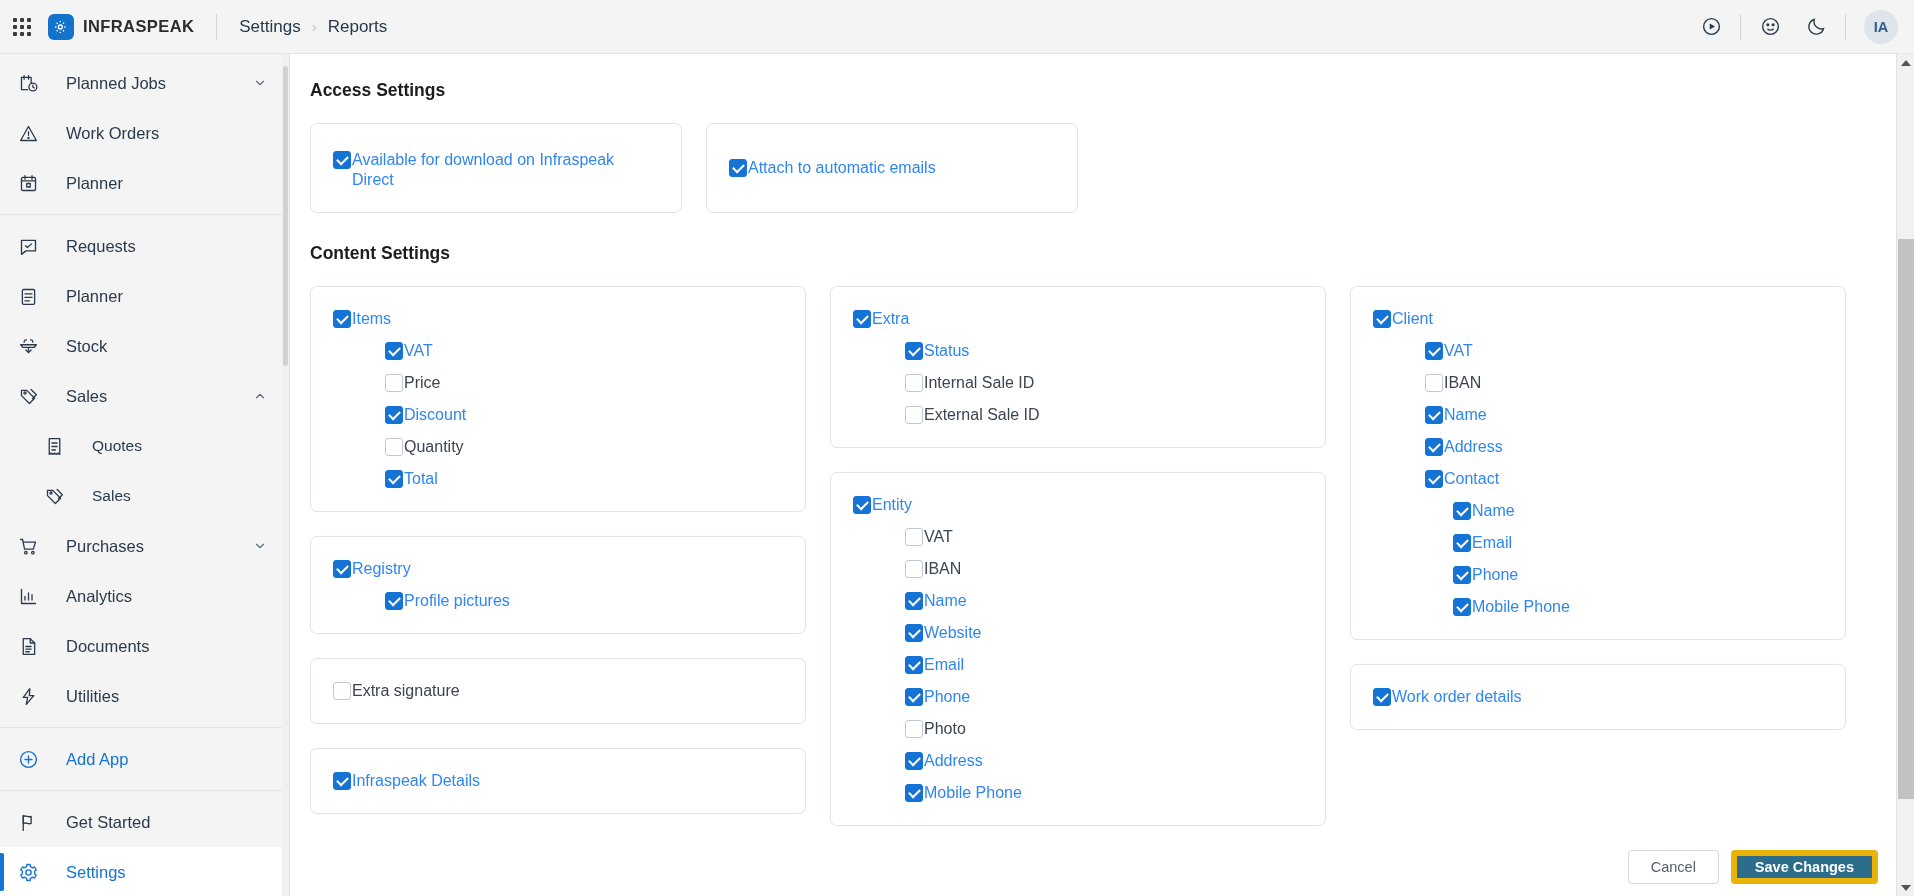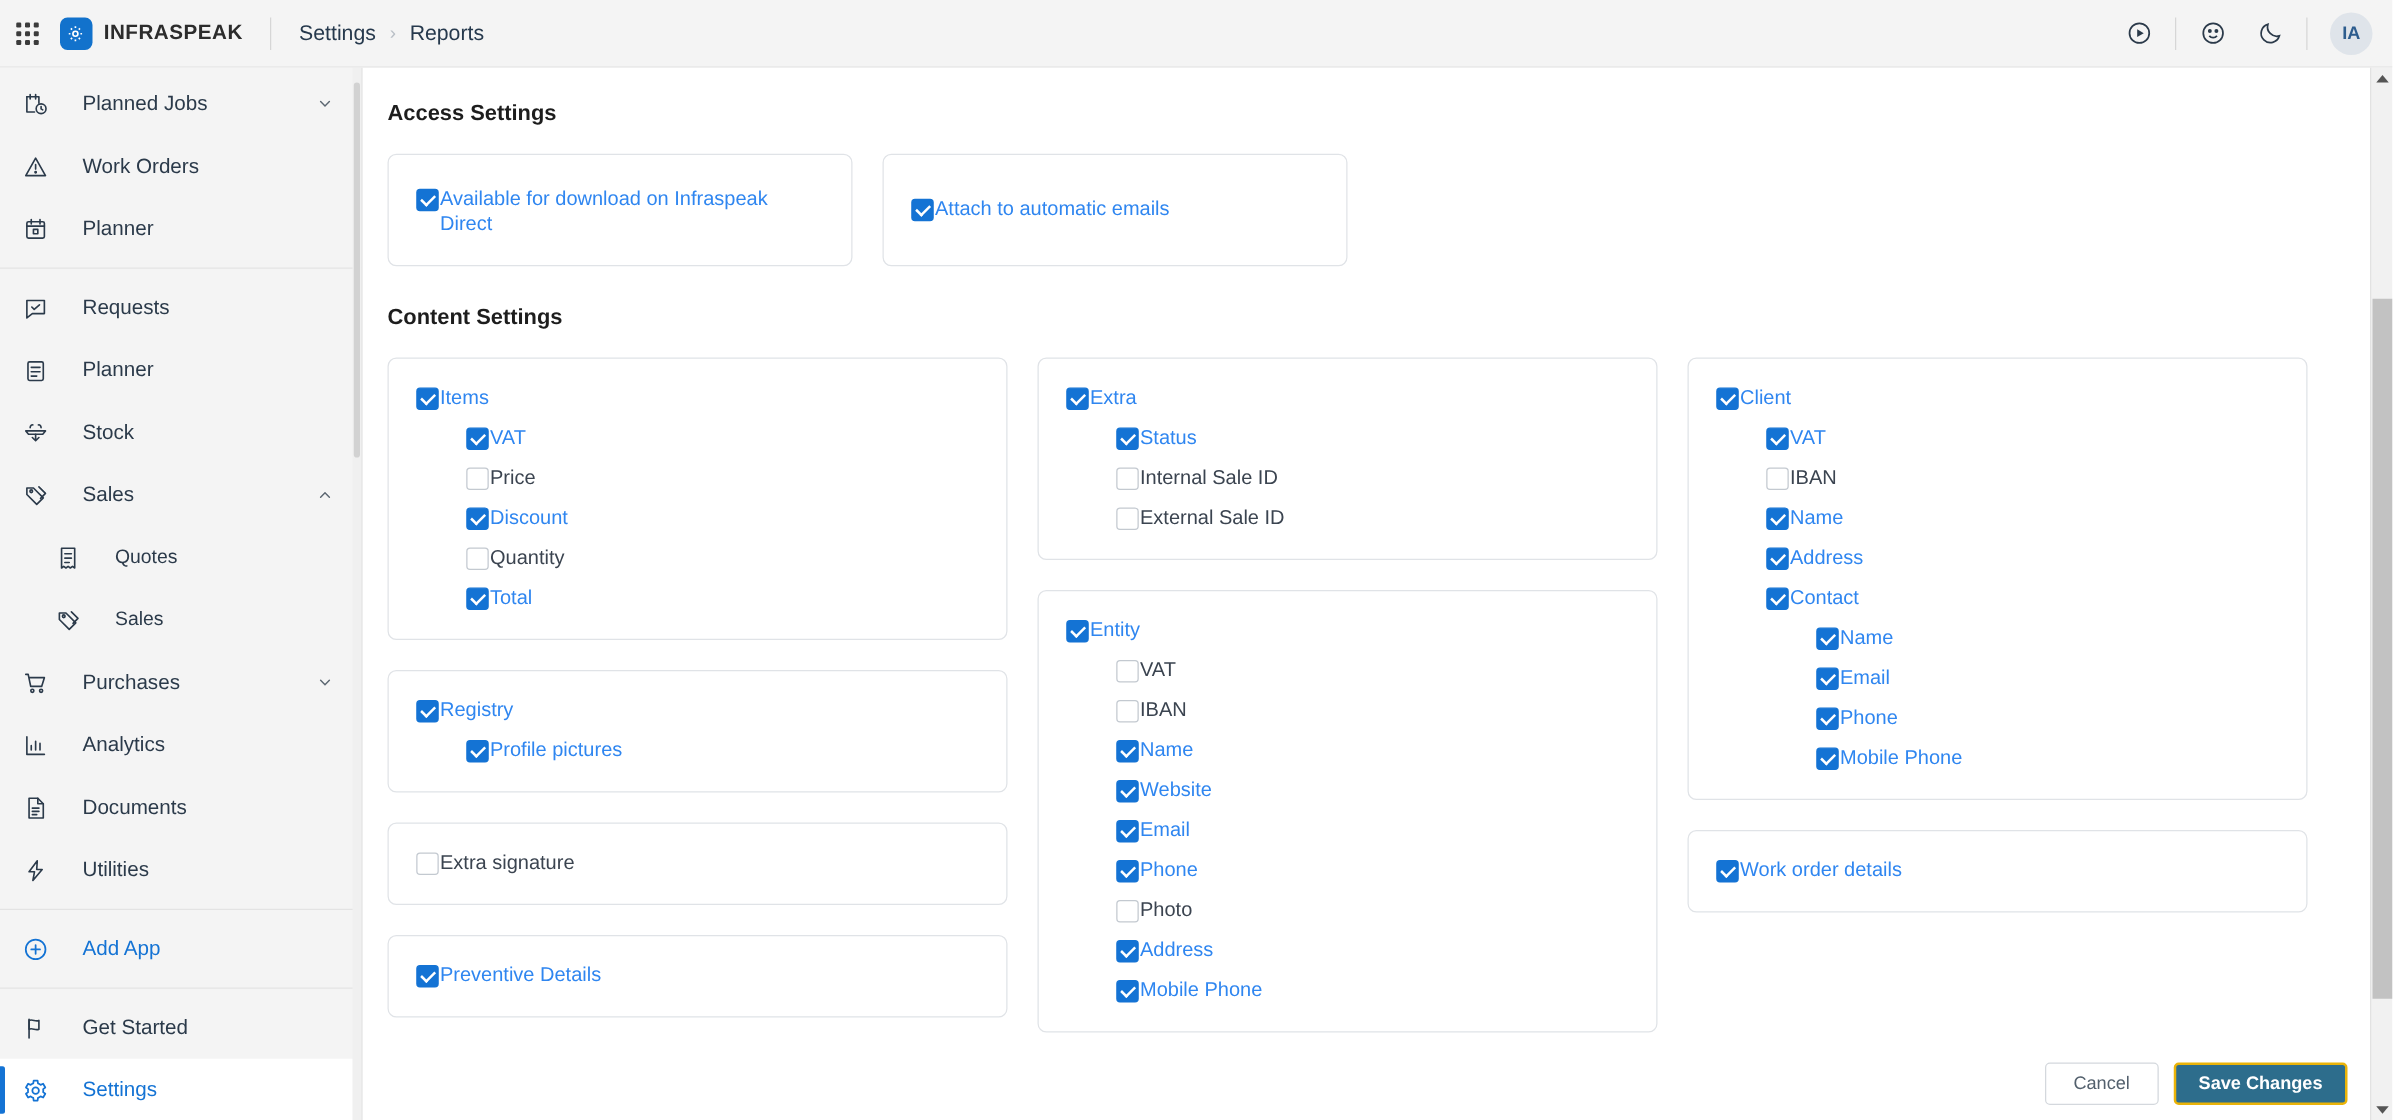--- a/index.html
+++ b/index.html
@@ -112,21 +112,21 @@
   }
   .access-row { display: flex; gap: 24px; }
   .access-card-1 { width: 372px; min-height: 80px; display: flex; align-items: flex-start; padding-top: 20px; }
   .access-card-2 { width: 372px; min-height: 57px; display: flex; align-items: center; }
 
   .cols { display: flex; gap: 24px; align-items: flex-start; }
   .col { width: 496px; display: flex; flex-direction: column; gap: 24px; }
 
   
   .cb-row { display: flex; align-items: flex-start; gap: 1px; padding: 6px 0; cursor: pointer; }
-  .cb-row.lvl1 { margin-left: 40px; }
+  .cb-row.lvl1 { margin-left: 52px; }
   .cb-row.lvl2 { margin-left: 80px; }
 
   .cb {
     width: 18px; height: 18px; flex: 0 0 18px; border-radius: 3px;
     border: 1.5px solid #c3c9d0; background: #fff; margin-top: 1px;
     display: flex; align-items: center; justify-content: center;
   }
   .cb.on { background: #1473d4; border-color: #1473d4; }
   .cb.on::after {
     content: ""; width: 9px; height: 5px; border-left: 2px solid #fff;
@@ -138,21 +138,21 @@
   
   .footer {
     position: absolute; right: 18px; bottom: 12px;
     display: flex; align-items: center; gap: 12px;
   }
   .btn {
     height: 34px; border-radius: 4px; font-size: 14.5px;
     display: flex; align-items: center; justify-content: center; cursor: pointer;
   }
   .btn-cancel { background: #fff; border: 1px solid #d4d8dd; color: #53606d; padding: 0 22px; }
-  .btn-save { background: #2d6d8c; color: #fff; border: 2px solid #eab308; padding: 0 18px; font-weight: bold; }
+  .btn-save { background: #2d6d8c; color: #fff; border: 6px solid #eab308; padding: 0 18px; font-weight: bold; }
 
   
   .mainbar {
     width: 18px; flex: 0 0 18px; background: #f1f1f1;
     border-left: 1px solid #e2e2e2;
     display: flex; flex-direction: column; align-items: center;
     position: relative;
   }
   .sb-arrow {
     height: 17px; width: 18px; display: flex; align-items: center; justify-content: center;
@@ -472,21 +472,21 @@
             </div>
             <div class="card">
               <div class="cb-row">
                 <span class="cb"></span>
                 <span class="cb-label">Extra signature</span>
               </div>
             </div>
             <div class="card">
               <div class="cb-row">
                 <span class="cb on"></span>
-                <span class="cb-label on">Preventive Details</span>
+                <span class="cb-label on">Infraspeak Details</span>
               </div>
             </div>
           </div>
           <div class="col">
             <div class="card">
               <div class="cb-row">
                 <span class="cb on"></span>
                 <span class="cb-label on">Extra</span>
               </div>
               <div class="cb-row lvl1">

